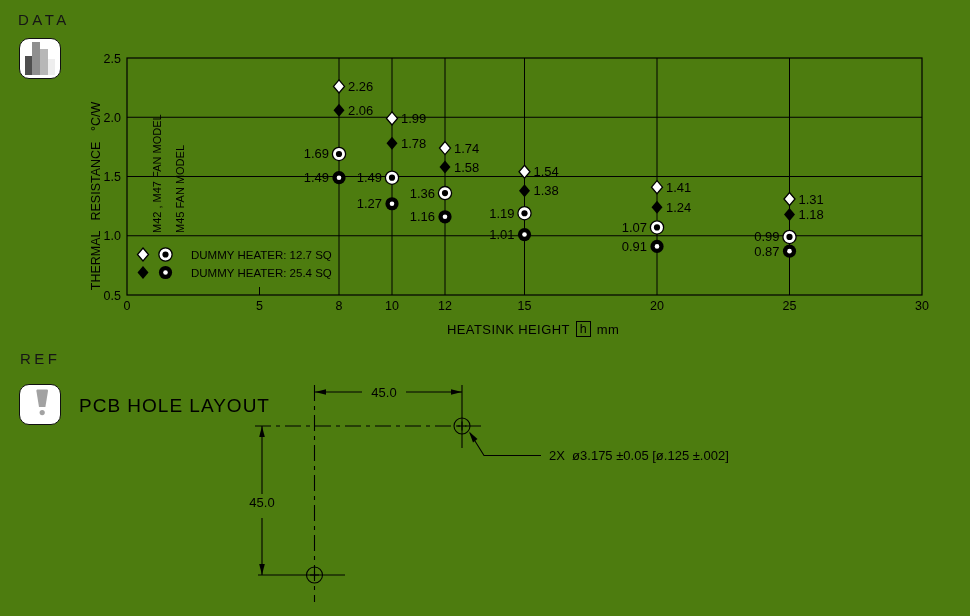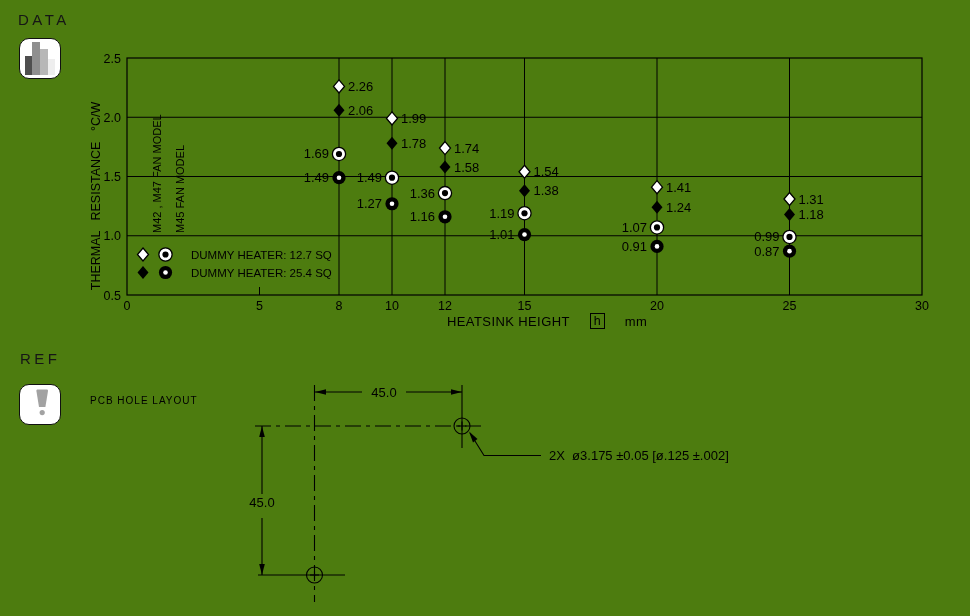--- a/index.html
+++ b/index.html
@@ -13,34 +13,34 @@
   .lbl-ref{left:20px;top:350px}
   .icon-box{position:absolute;width:42px;height:41px;border:1.6px solid #111;
             border-radius:10px;background:#fff}
   .icon-data{left:19px;top:38px}
   .icon-ref{left:19px;top:384px}
   .ibar{position:absolute;bottom:3px}
   .bar-1{left:5px;width:7px;height:19px;background:#4f4f4f}
   .bar-2{left:12px;width:8px;height:33px;background:#8f8f8f}
   .bar-3{left:20px;width:8px;height:26px;background:#b7b7b7}
   .bar-4{left:28px;width:7px;height:16px;background:#eeeeee}
-  .ref-title{position:absolute;left:90px;top:395px;font-size:10px;letter-spacing:1px}
+  .ref-title{position:absolute;left:79px;top:395px;font-size:19px;letter-spacing:1px}
 
   
   #chart-svg{position:absolute;left:0;top:0}
   .cline{stroke:#000;stroke-width:1}
   .cframe{fill:none;stroke:#000;stroke-width:1.2}
   .tick{font:12.5px "Liberation Sans",sans-serif;fill:#000}
   .dlab{font:13px "Liberation Sans",sans-serif;fill:#000}
   .leg{font:11.5px "Liberation Sans",sans-serif;fill:#000}
   .ann{font:11px "Liberation Sans",sans-serif;fill:#000}
   .axlab{font:12.5px "Liberation Sans",sans-serif;fill:#000;word-spacing:7px;text-anchor:middle}
 
-  .x-title{position:absolute;top:313px;left:447px;display:flex;align-items:center;
-           gap:20px;font-size:13px;letter-spacing:.4px}
+  .x-title{position:absolute;top:321px;left:447px;display:flex;align-items:center;
+           gap:6px;font-size:13px;letter-spacing:.4px}
   .hbox{display:inline-block;border:1.2px solid #000;padding:0 3px;line-height:14px;
         font-size:12.5px;letter-spacing:0}
 
   
   #drawing-svg{position:absolute;left:0;top:360px}
   .dline{stroke:#000;stroke-width:1.1;fill:none}
   .centerline{stroke-dasharray:16 5 4 5}
   .dimtext{font:13px "Liberation Sans",sans-serif;fill:#000}
   .pre{white-space:pre}
 </style>

